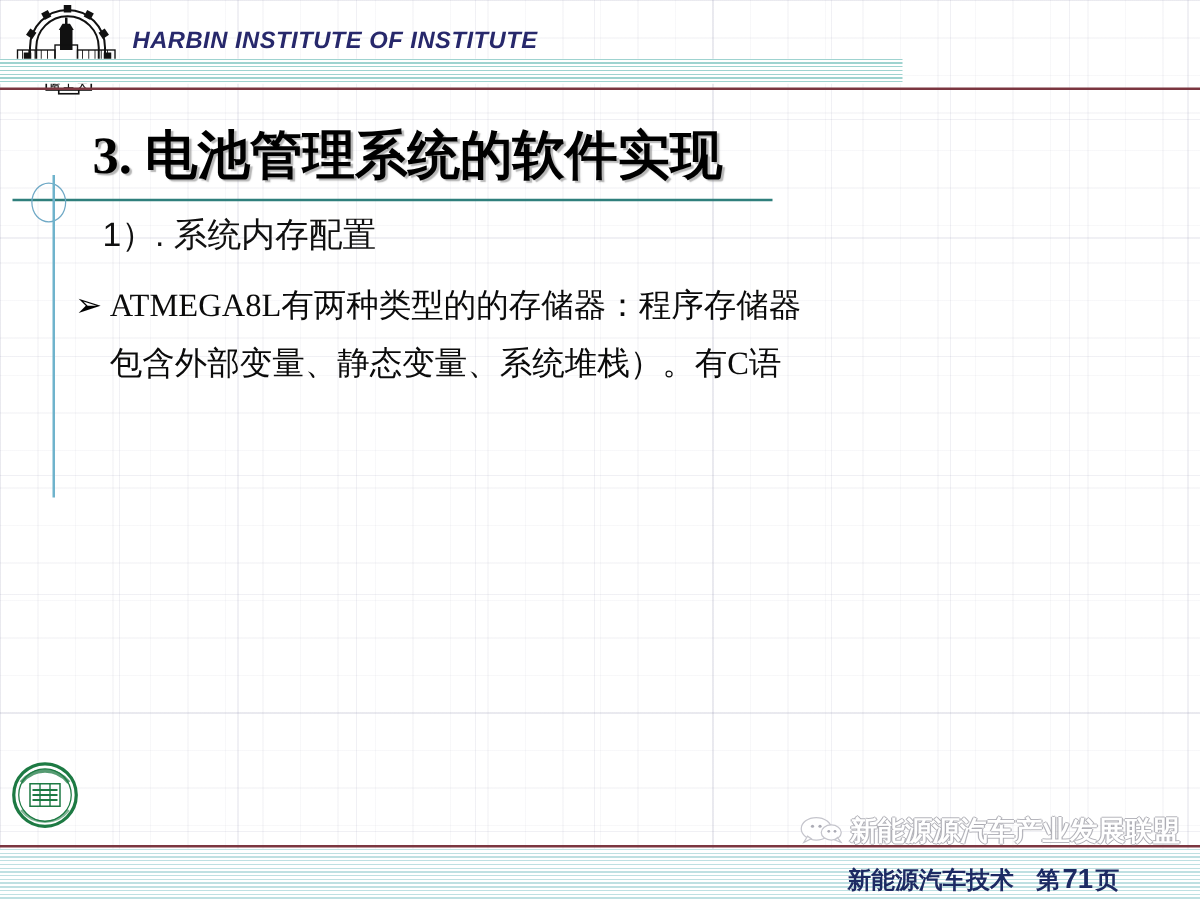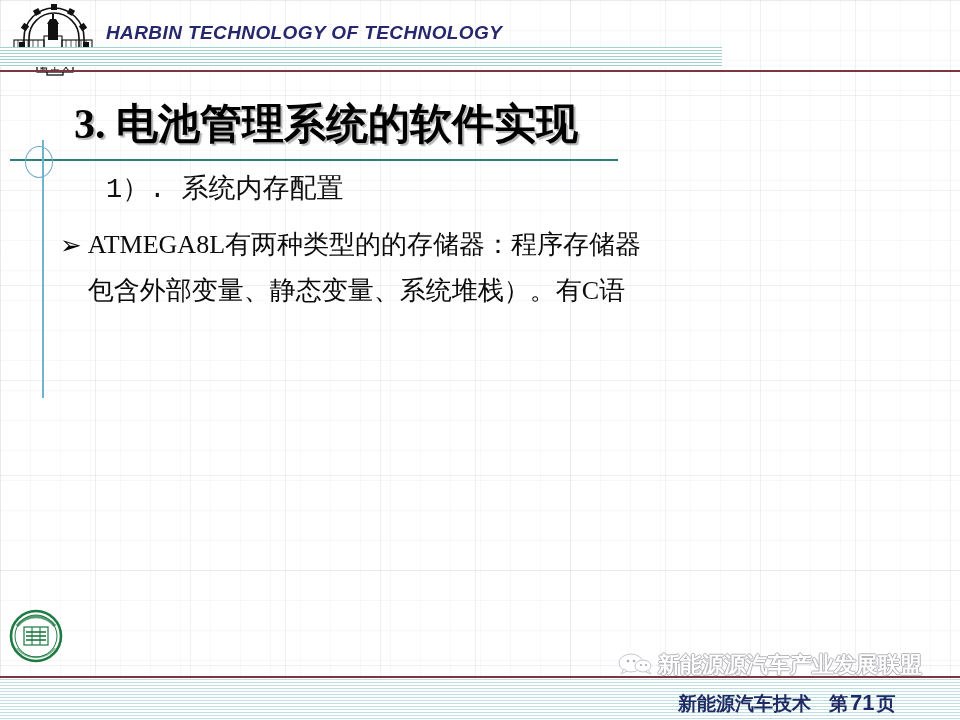--- a/index.html
+++ b/index.html
@@ -109,25 +109,24 @@
     width: 2px;
     height: 258px;
     background: #6fb3cc;
   }
 
   
   .sub-heading {
     position: absolute;
     left: 82px;
     top: 170px;
-    font-family: Liberation Mono, monospace;
+    font-family: Liberation Sans, sans-serif;
     font-size: 27px;
     color: #101010;
     white-space: nowrap;
-    margin-left: 24px;
   }
   .bullet-block {
     position: absolute;
     left: 60px;
     top: 222px;
     width: 830px;
   }
   .bullet-row {
     display: flex;
     align-items: flex-start;
@@ -177,21 +176,21 @@
     top: 679px;
     width: 960px;
     height: 41px;
     background-image: repeating-linear-gradient(
         to bottom,
         #bfe0e2 0px, #bfe0e2 1px,
         #ffffff 1px, #ffffff 3px);
   }
   .watermark {
     position: absolute;
-    left: 618px;
+    left: 640px;
     top: 650px;
     display: flex;
     align-items: center;
     gap: 6px;
     opacity: 0.82;
   }
   .wm-text {
     font-family: "Liberation Sans", sans-serif;
     font-size: 22px;
     font-weight: bold;
@@ -274,21 +273,21 @@
           <path d="M36 52 L42 62"></path>
         <path d="M66 52 L58 62"></path>
           <path d="M60 52 L54 62"></path>
         <rect x="31" y="60" width="36" height="10"></rect>
         <rect x="41" y="69" width="16" height="4"></rect>
       </g>
       <text x="49" y="68" font-size="8" text-anchor="middle" font-family="DejaVu Sans, sans-serif" fill="#111">哈 工 大</text>
     </svg>
   </div>
 
-  <div class="header-title">HARBIN TECHNOLOGY OF TECHNOLOGY</div>
+  <div class="header-title">HARBIN INSTITUTE OF INSTITUTE</div>
 
   <div class="top-stripes"></div>
   <div class="top-rule"></div>
 
   <div class="slide-title">3. 电池管理系统的软件实现</div>
   <div class="title-rule"></div>
   <div class="title-circle"></div>
   <div class="v-line"></div>
 
   <div class="sub-heading">1）. 系统内存配置</div>

